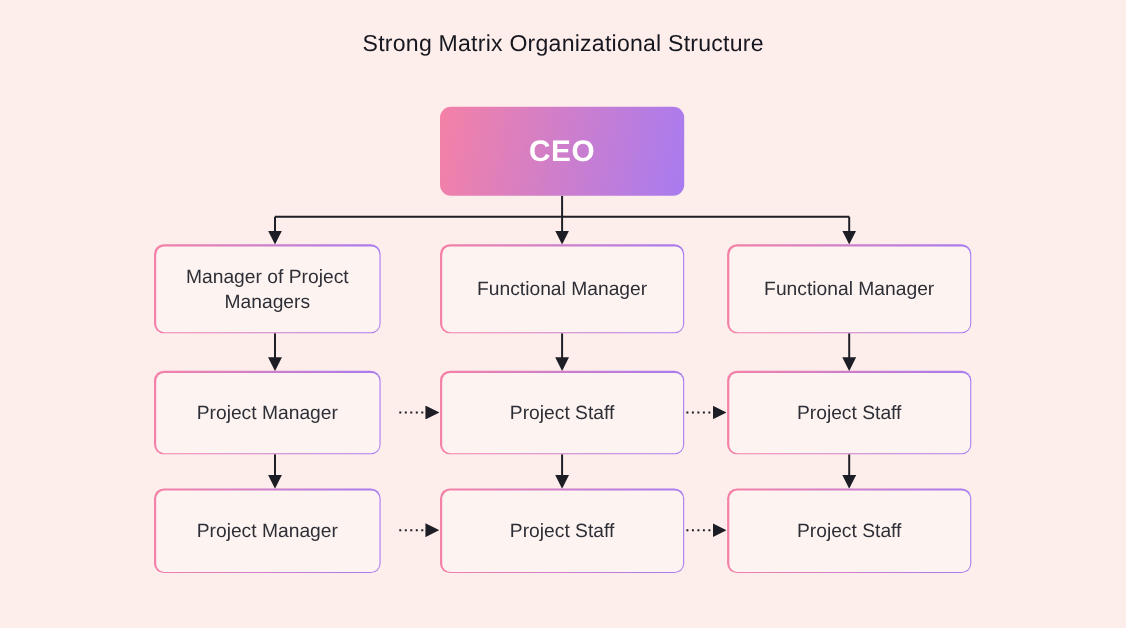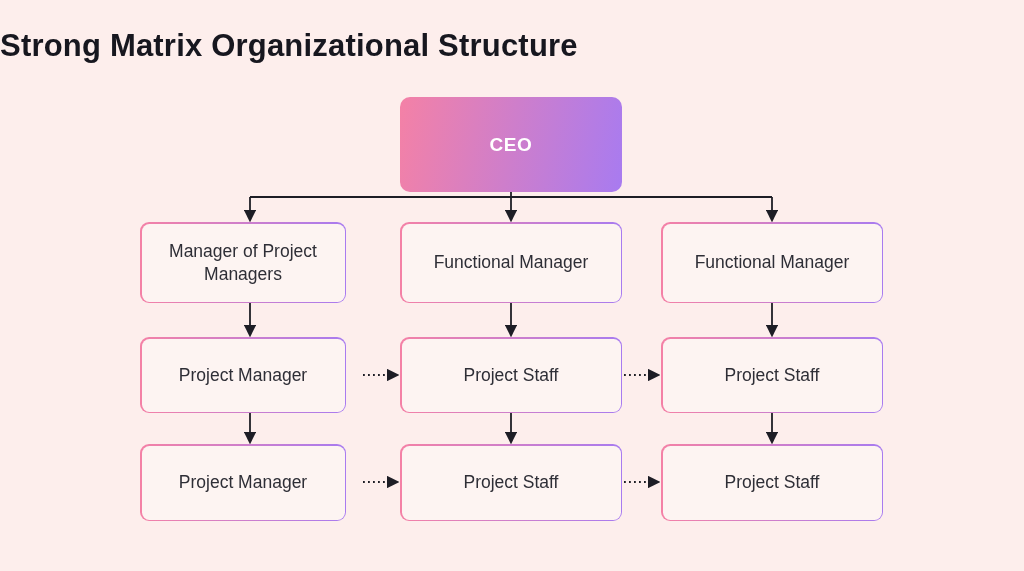--- a/index.html
+++ b/index.html
@@ -25,38 +25,39 @@
     margin:0 auto;
     background:var(--background);
     overflow:hidden;
   }
   .title{
     position:absolute;
     top:28px;
     left:0;
     width:100%;
     margin:0;
-    font-size:31px;
-    font-weight:700;
+    text-align:center;
+    font-size:21px;
+    font-weight:400;
     letter-spacing:0.2px;
     color:var(--title-color);
   }
   .ceo{
     position:absolute;
     left:400px;
     top:97px;
     width:222px;
-    height:95px;
+    height:81px;
     border-radius:10px;
     background:linear-gradient(100deg, var(--gradient-start), var(--gradient-end));
     display:flex;
     align-items:center;
     justify-content:center;
     color:var(--ceo-text);
-    font-size:19px;
+    font-size:27px;
     font-weight:700;
     letter-spacing:0.6px;
   }
   .node{
     position:absolute;
     border-radius:9px;
     padding:1.5px;
     background:linear-gradient(90deg, var(--gradient-start), var(--gradient-end));
   }
   .node-inner{

